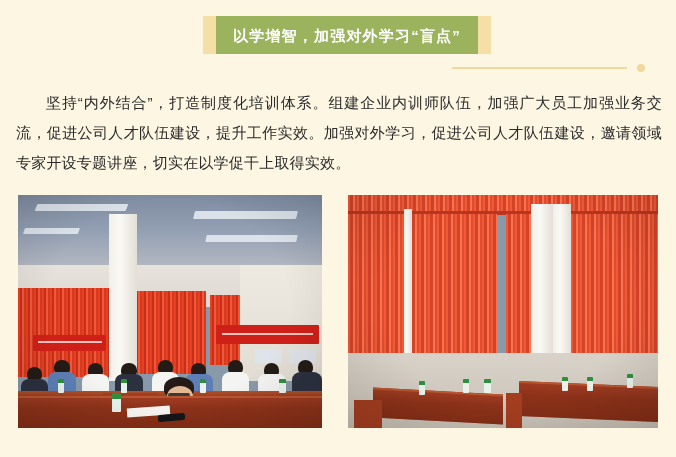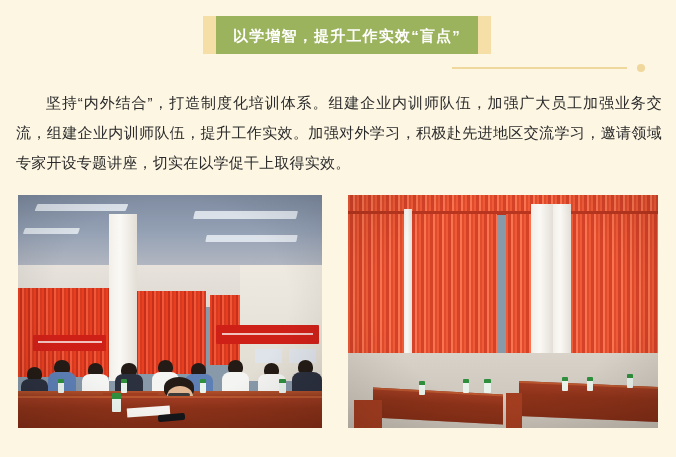--- a/index.html
+++ b/index.html
@@ -193,32 +193,32 @@
       rgba(0,0,0,0) 55%, rgba(0,0,0,.13) 100%);
   }
   .photo-blur { filter: blur(0.35px); }
 </style>
 </head>
 <body>
 
 <div class="banner-wrap">
   <div class="banner-cap"></div>
   <div class="banner-body">
-    <span class="banner-title">以学增智，提升工作实效“盲点”</span>
+    <span class="banner-title">以学增智，加强对外学习“盲点”</span>
   </div>
   <div class="banner-cap right"></div>
 </div>
 
 <div class="deco">
   <div class="deco-line"></div>
   <div class="deco-dot"></div>
 </div>
 
 <div class="article">
-  <p class="paragraph">坚持“内外结合”，打造制度化培训体系。组建企业内训师队伍，加强广大员工加强业务交流，组建企业内训师队伍，提升工作实效。加强对外学习，积极赴先进地区交流学习，邀请领域专家开设专题讲座，切实在以学促干上取得实效。</p>
+  <p class="paragraph">坚持“内外结合”，打造制度化培训体系。组建企业内训师队伍，加强广大员工加强业务交流，促进公司人才队伍建设，提升工作实效。加强对外学习，促进公司人才队伍建设，邀请领域专家开设专题讲座，切实在以学促干上取得实效。</p>
 </div>
 
 <div class="photo-row">
 
   <div class="photo left photo-blur">
 
     <div class="layer ceiling"></div>
 
     <div class="layer ceiling-light" style="left:6%;top:4%;width:30%;height:3%;transform:skewX(-22deg)"></div>
     <div class="layer ceiling-light" style="left:58%;top:7%;width:34%;height:3.5%;transform:skewX(-14deg)"></div>

